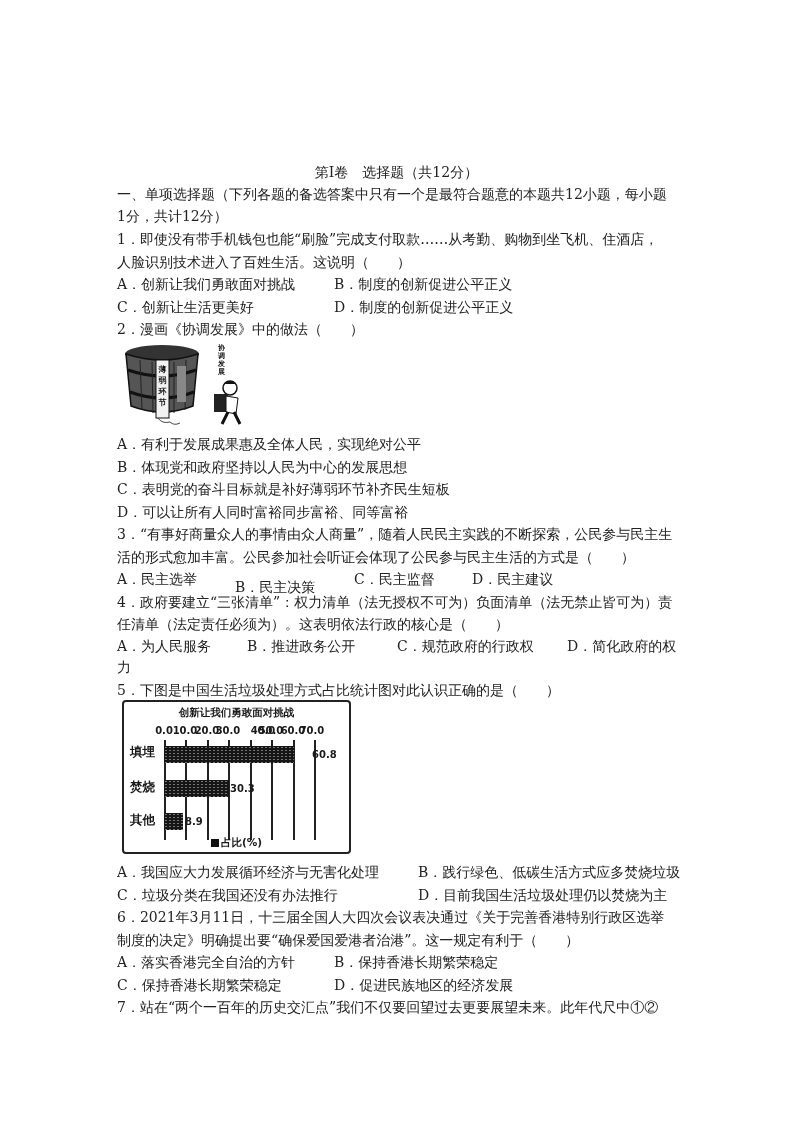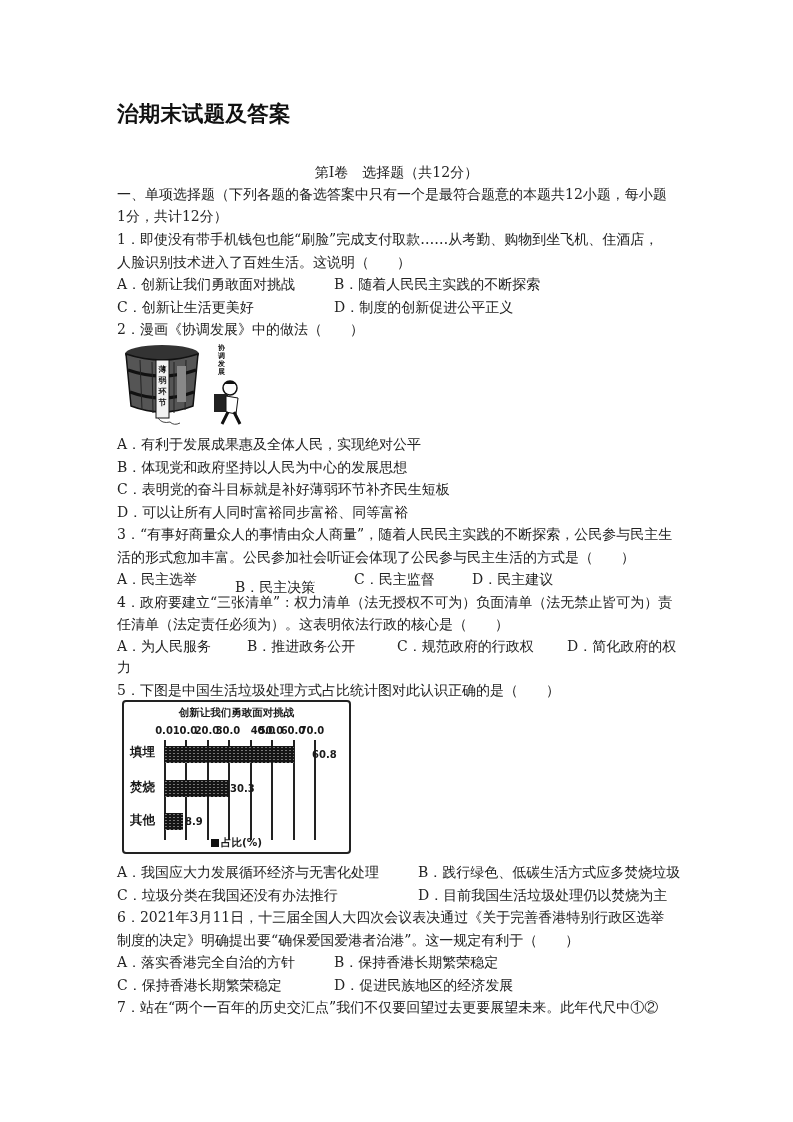--- a/index.html
+++ b/index.html
@@ -24,32 +24,31 @@
          background-image:radial-gradient(#777 0.6px, transparent 0.8px);
          background-size:4px 3px; }
   .val { position:absolute; font-size:10px; font-weight:bold; }
   .legend { position:absolute; bottom:2px; left:0; width:100%; text-align:center; font-size:10.5px; font-weight:bold; }
   .legend-swatch { display:inline-block; width:8px; height:8px; background:#111; margin-right:2px; vertical-align:middle; }
 </style>
 </head>
 <body>
 
 <div class="title">
-  <div>治期末试题及答案</div>
 </div>
 
 <div class="line center" style="top:162px;">第Ⅰ卷　选择题（共12分）</div>
 <div class="line" style="top:184px;">一、单项选择题（下列各题的备选答案中只有一个是最符合题意的本题共12小题，每小题</div>
 <div class="line" style="top:206px;">1分，共计12分）</div>
 
 <div class="line" style="top:229px;">1．即使没有带手机钱包也能“刷脸”完成支付取款……从考勤、购物到坐飞机、住酒店，</div>
 <div class="line" style="top:252px;">人脸识别技术进入了百姓生活。这说明（　　）</div>
 <div class="line" style="top:274px;">
   <span class="opt" style="left:0;">A．创新让我们勇敢面对挑战</span>
-  <span class="opt" style="left:217px;">B．随着人民民主实践的不断探索</span>
+  <span class="opt" style="left:217px;">B．制度的创新促进公平正义</span>
 </div>
 <div class="line" style="top:297px;">
   <span class="opt" style="left:0;">C．创新让生活更美好</span>
   <span class="opt" style="left:217px;">D．制度的创新促进公平正义</span>
 </div>
 
 <div class="line" style="top:319px;">2．漫画《协调发展》中的做法（　　）</div>
 <svg class="cartoon" viewBox="0 0 125 88">
   <g>
     <ellipse cx="40" cy="16" rx="37" ry="9" fill="#333"></ellipse>

